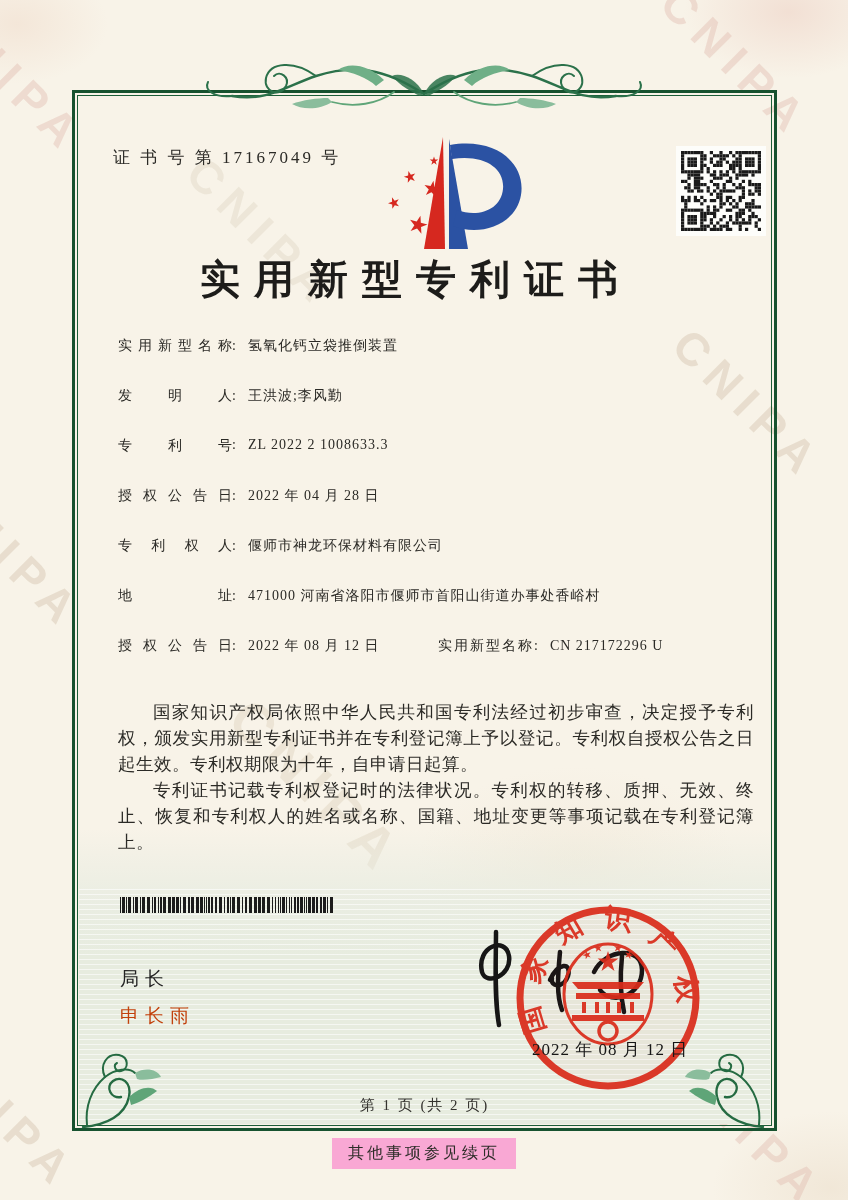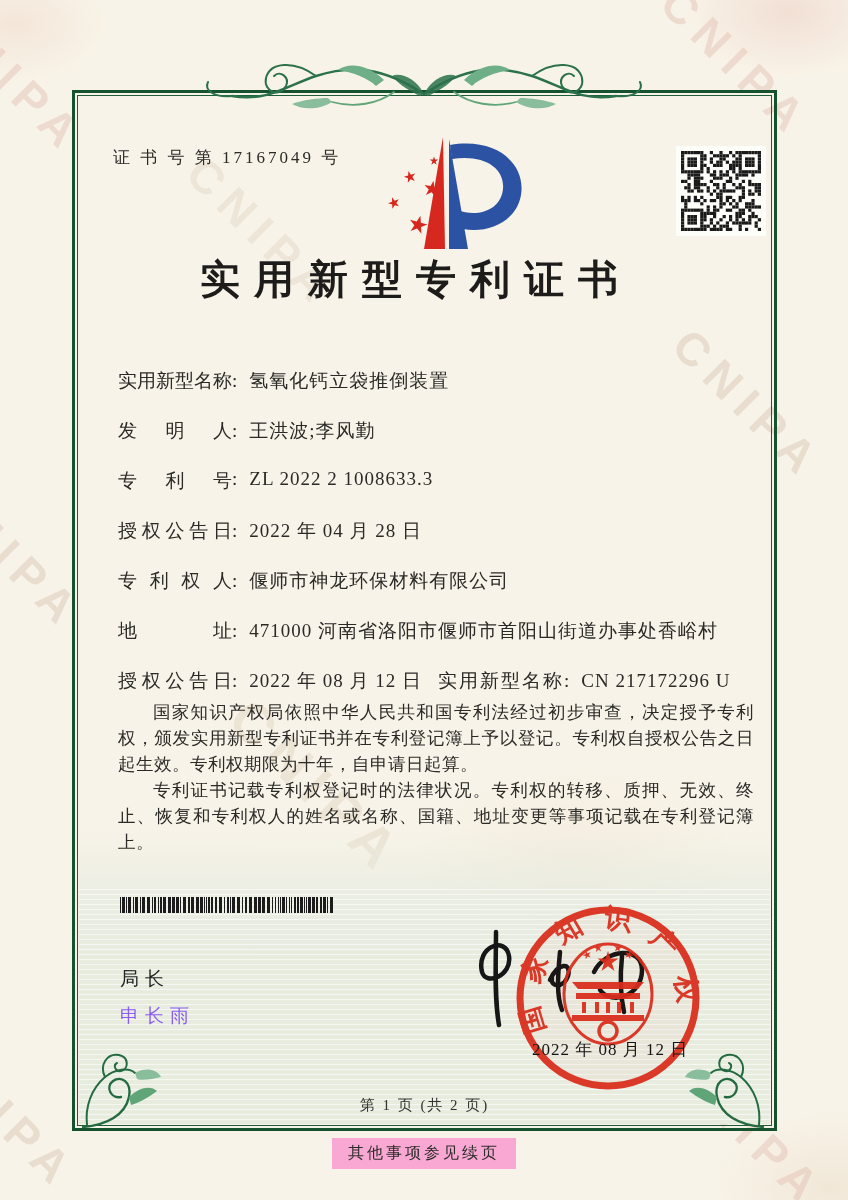--- a/index.html
+++ b/index.html
@@ -36,37 +36,37 @@
   .band-lines{position:absolute;left:0;right:0;bottom:0;height:235px;
     background:repeating-linear-gradient(to bottom, rgba(255,255,255,.6) 0 1px, rgba(255,255,255,0) 1px 5px);}
   
   .cert-no{position:absolute;left:113px;top:146px;font-size:17px;letter-spacing:3px;z-index:3;}
   .logo{position:absolute;left:346px;top:131px;z-index:3;}
   .qr{position:absolute;left:676px;top:146px;width:90px;height:90px;background:#fdfdfa;
     z-index:3;display:flex;align-items:center;justify-content:center;}
   .title{position:absolute;left:0;right:16px;top:252px;text-align:center;z-index:3;
     font-size:40px;font-weight:bold;letter-spacing:14px;color:#1d1c1a;}
   
-  .fields{position:absolute;left:118px;top:368px;width:644px;z-index:3;font-size:19px;}
+  .fields{position:absolute;left:118px;top:337px;width:644px;z-index:3;font-size:14px;}
   .frow{position:relative;height:21px;margin-bottom:29px;}
   .lbl{display:inline-block;width:114px;text-align:justify;text-align-last:justify;vertical-align:top;}
   .colon{margin-right:12px;}
   .val{letter-spacing:1px;}
   .g2{position:absolute;left:320px;top:0;}
   .g2 .lbl2{letter-spacing:2px;}
   
   .body-text{position:absolute;left:118px;top:699px;width:636px;z-index:3;
     font-size:17.5px;line-height:26px;text-align:justify;letter-spacing:.5px;}
   .body-text p{margin:0;text-indent:2em;}
   
   .barcode{position:absolute;left:120px;top:897px;width:218px;height:16px;z-index:3;}
   .officer-title{position:absolute;left:120px;top:966px;z-index:3;
     font-family:"Liberation Sans","DejaVu Sans",sans-serif;font-size:19px;letter-spacing:6px;color:#222;}
   .officer-name{position:absolute;left:120px;top:1003px;z-index:3;
-    font-family:"Liberation Sans","DejaVu Sans",sans-serif;font-size:19px;letter-spacing:6px;color:#8b5cf6;}
+    font-family:"Liberation Sans","DejaVu Sans",sans-serif;font-size:19px;letter-spacing:6px;color:#c2410c;}
   .sig{position:absolute;left:446px;top:922px;z-index:3;}
   .seal{position:absolute;left:508px;top:898px;z-index:4;opacity:.93;}
   .seal-date{position:absolute;left:512px;top:1038px;width:196px;text-align:center;z-index:5;
     font-size:17px;letter-spacing:1px;color:#161616;}
   .page-num{position:absolute;left:72px;width:705px;top:1096px;text-align:center;z-index:3;
     font-size:15px;letter-spacing:2px;color:#33322e;border-radius:8px;}
   .note{position:absolute;left:50%;top:1138px;transform:translateX(-50%);z-index:2;
     background:#f9a8d4;padding:5px 16px;font-size:16px;letter-spacing:3px;color:#2e2d29;}
   
   .orn-top{position:absolute;left:164px;top:50px;z-index:3;}

